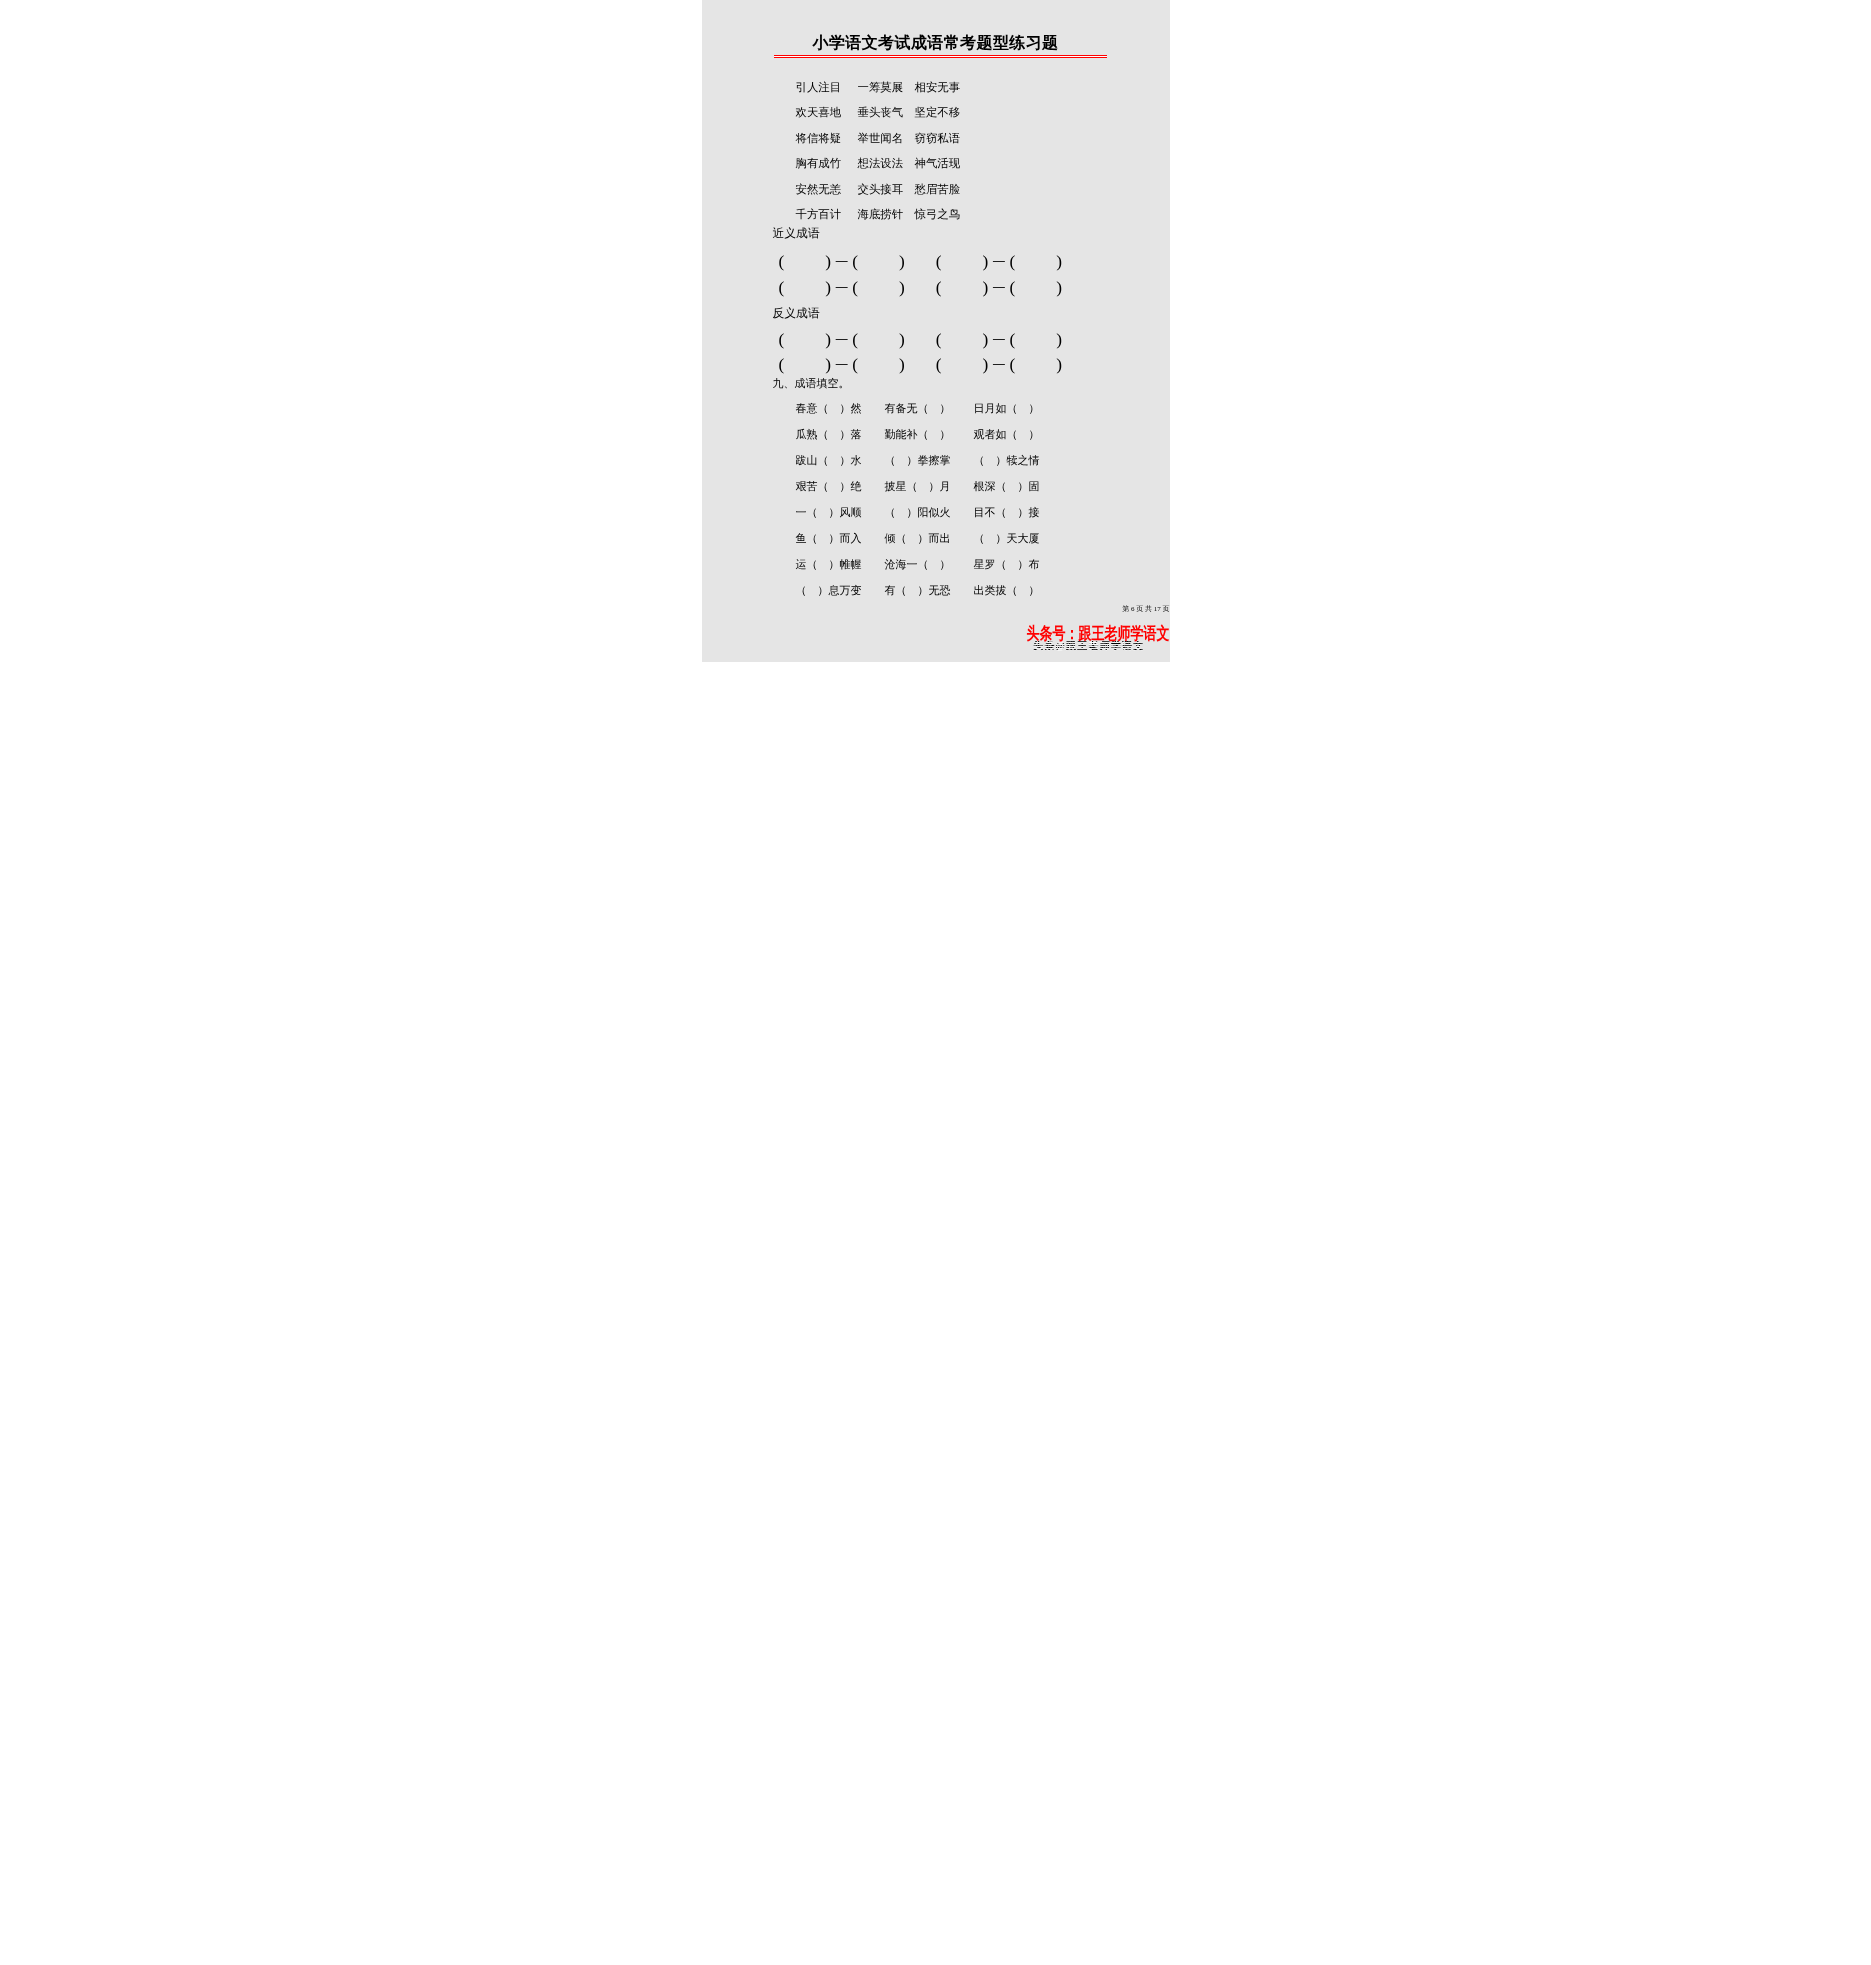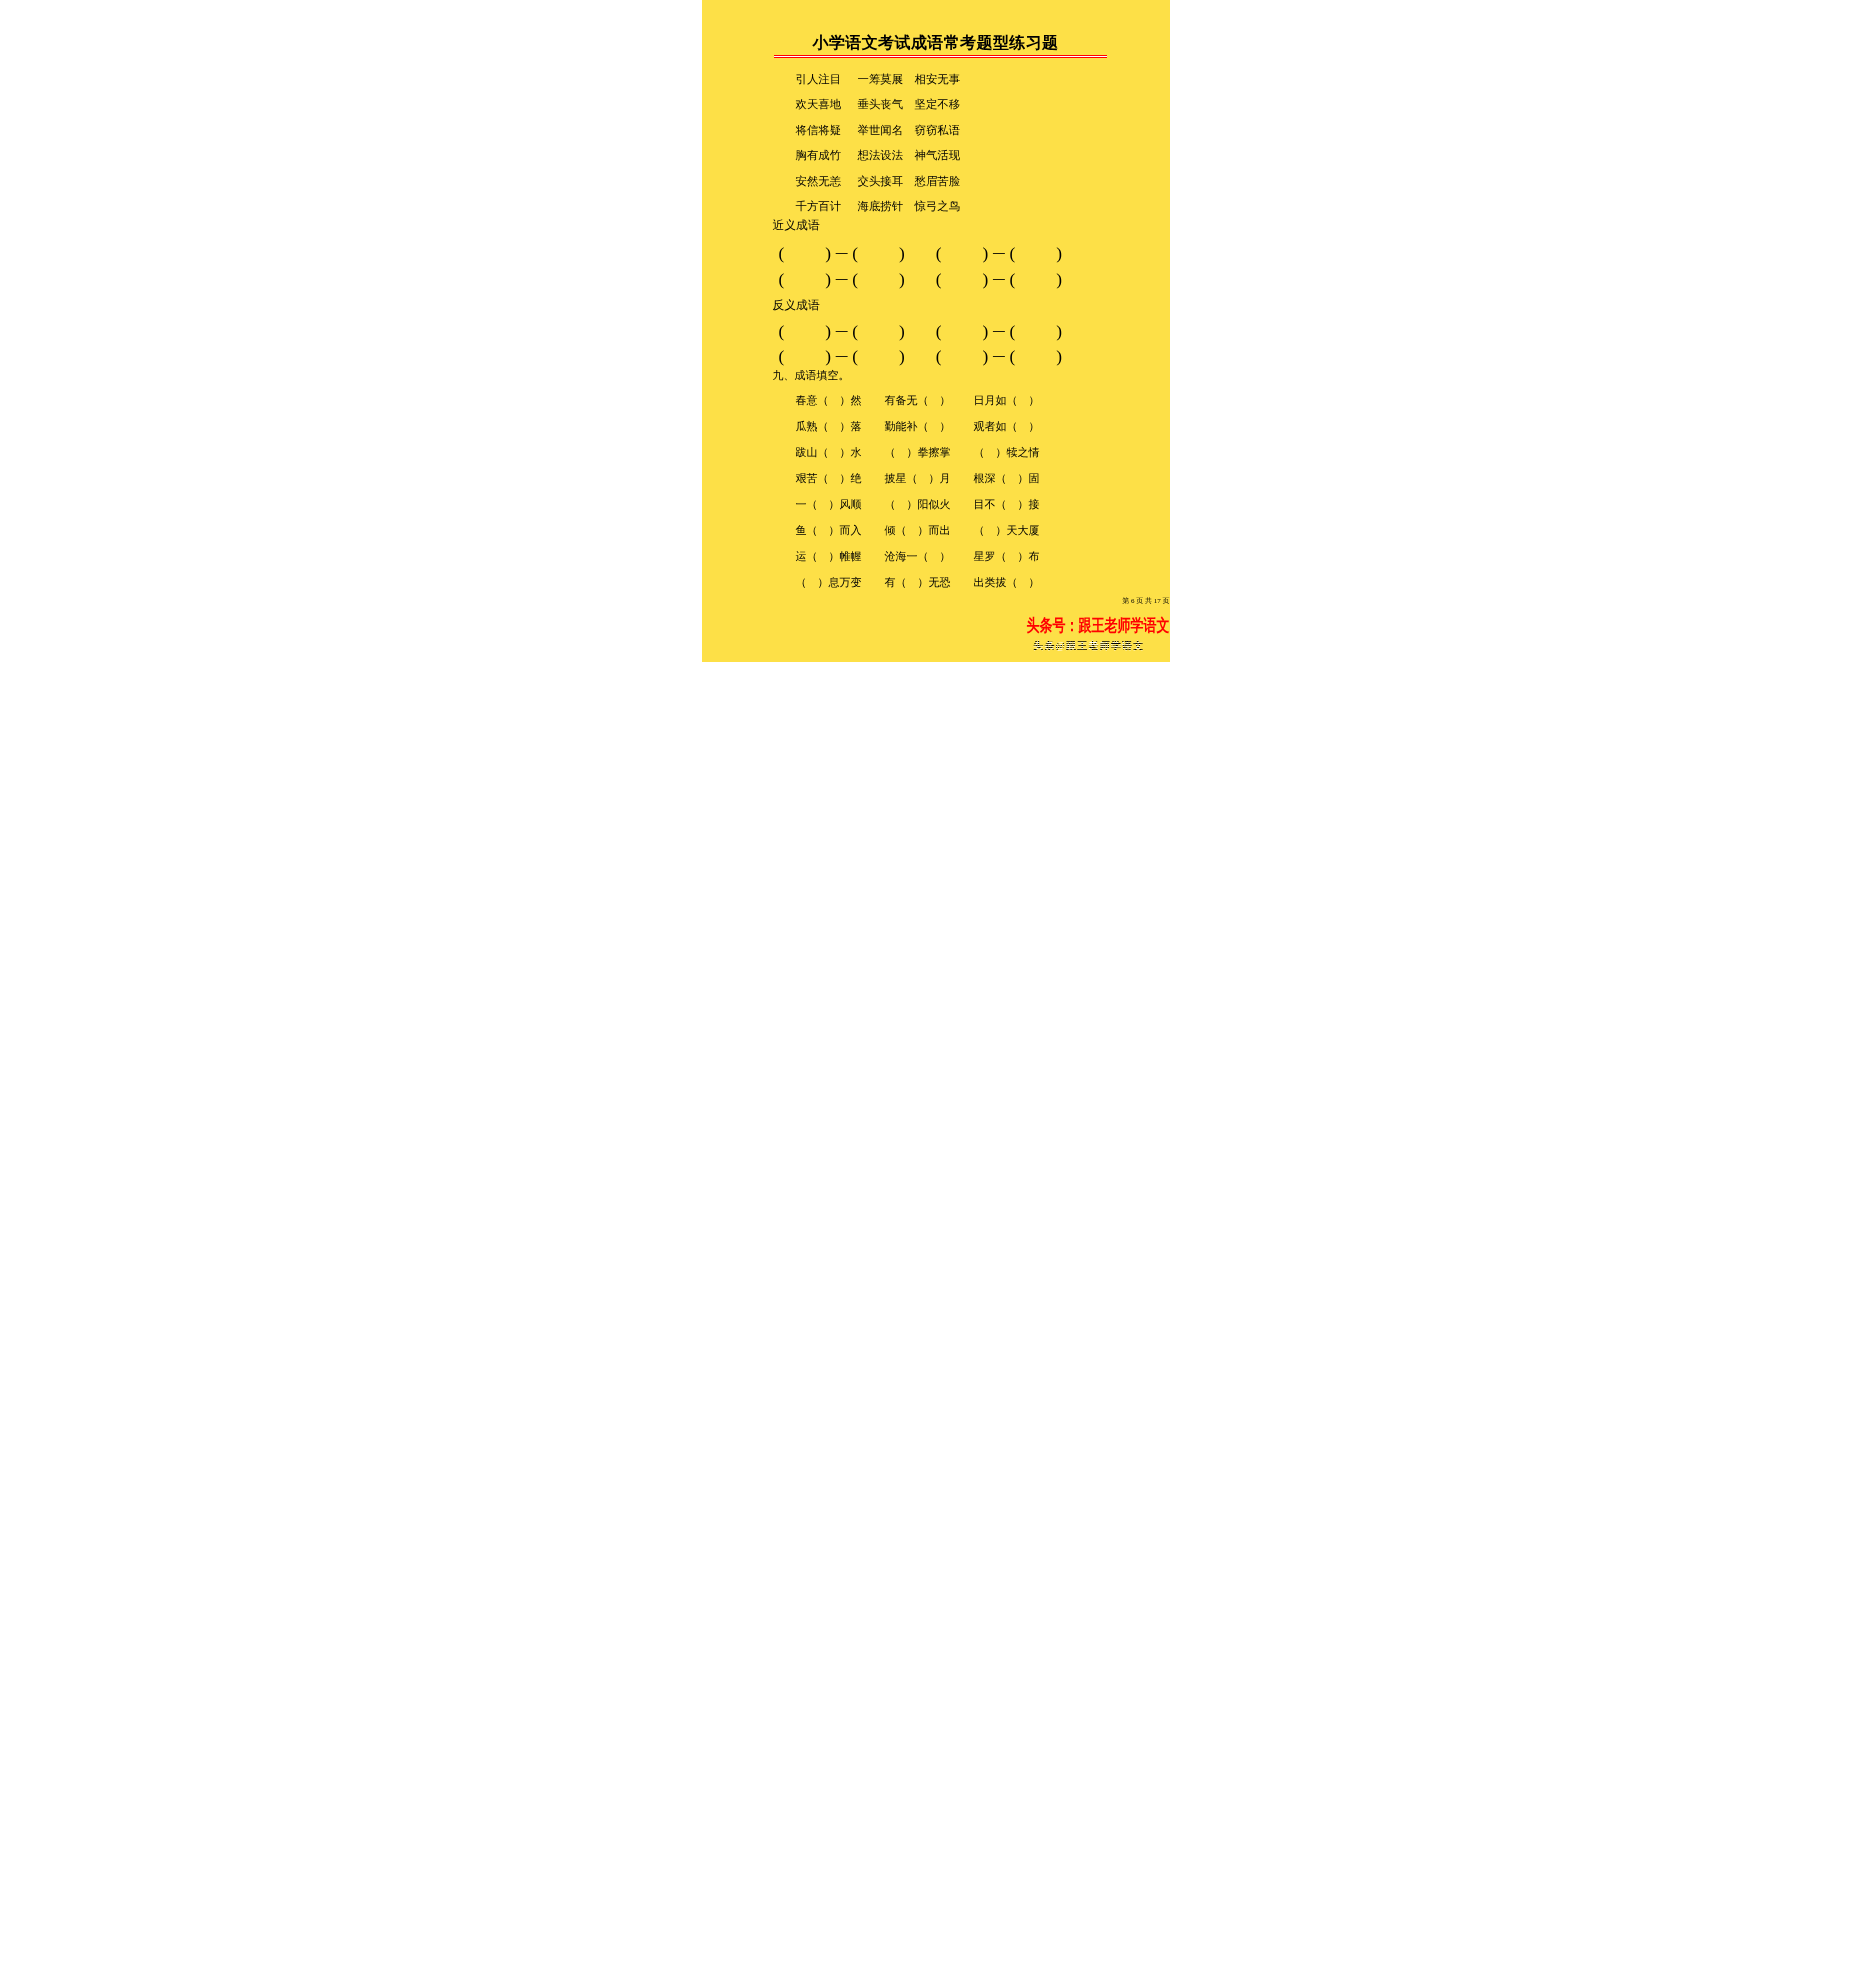--- a/index.html
+++ b/index.html
@@ -1,39 +1,39 @@
 <!DOCTYPE html>
 <html style="font-size:6.3px"><head>
 <meta charset="utf-8">
 <style>
   html,body { margin:0; padding:0; background:#ffffff; }
   .page {
     position:relative;
     width:468px; height:662px;
     margin:0 auto;
-    background:#fde047;
+    background:#e5e5e5;
     color:#000000;
     font-family:"Liberation Serif","DejaVu Serif",serif;
     overflow:hidden;
   }
   .title {
     margin:33px 0 0 0;
     text-align:center;
     font-size:16px;
     line-height:20.4px;
     font-weight:900;
     letter-spacing:0.4px;
     font-family:"Liberation Serif","DejaVu Serif",serif;
   }
   .rule { margin:2px 0 0 72px; width:333px; }
   .rule-top    { height:0.8px; background:#ff0000; }
   .rule-gap    { height:0.4px; background:#ffffff; }
   .rule-bottom { height:1.2px; background:#ff0000; }
 
-  .idiom-block { margin-top:9px; padding-left:94px; }
+  .idiom-block { margin-top:17px; padding-left:94px; }
   .idiom-row {
     display:grid;
     grid-template-columns:62px 57px auto;
     height:25.5px; line-height:25.5px;
     font-size:11.4px;
   }
 
   .section-label {
     padding-left:71px;
     font-size:11.8px; line-height:11.8px;

